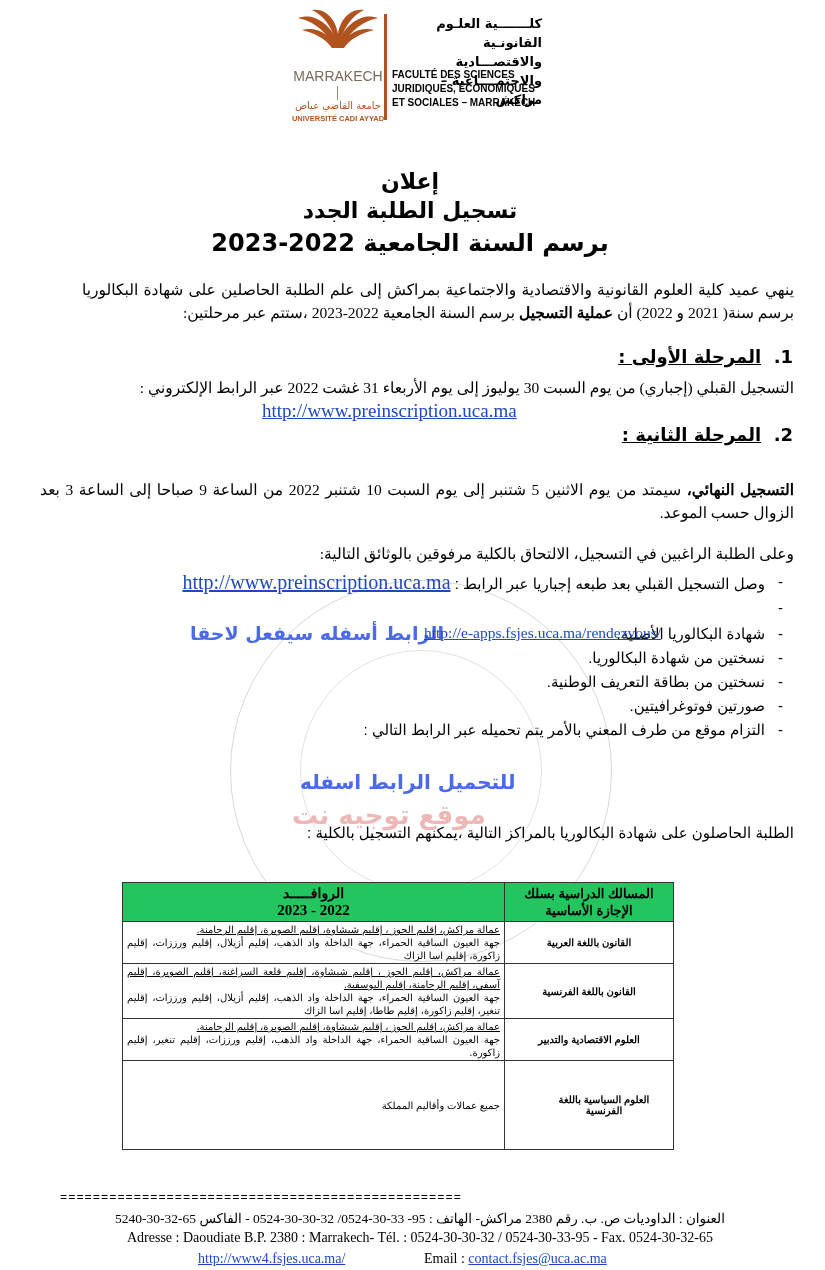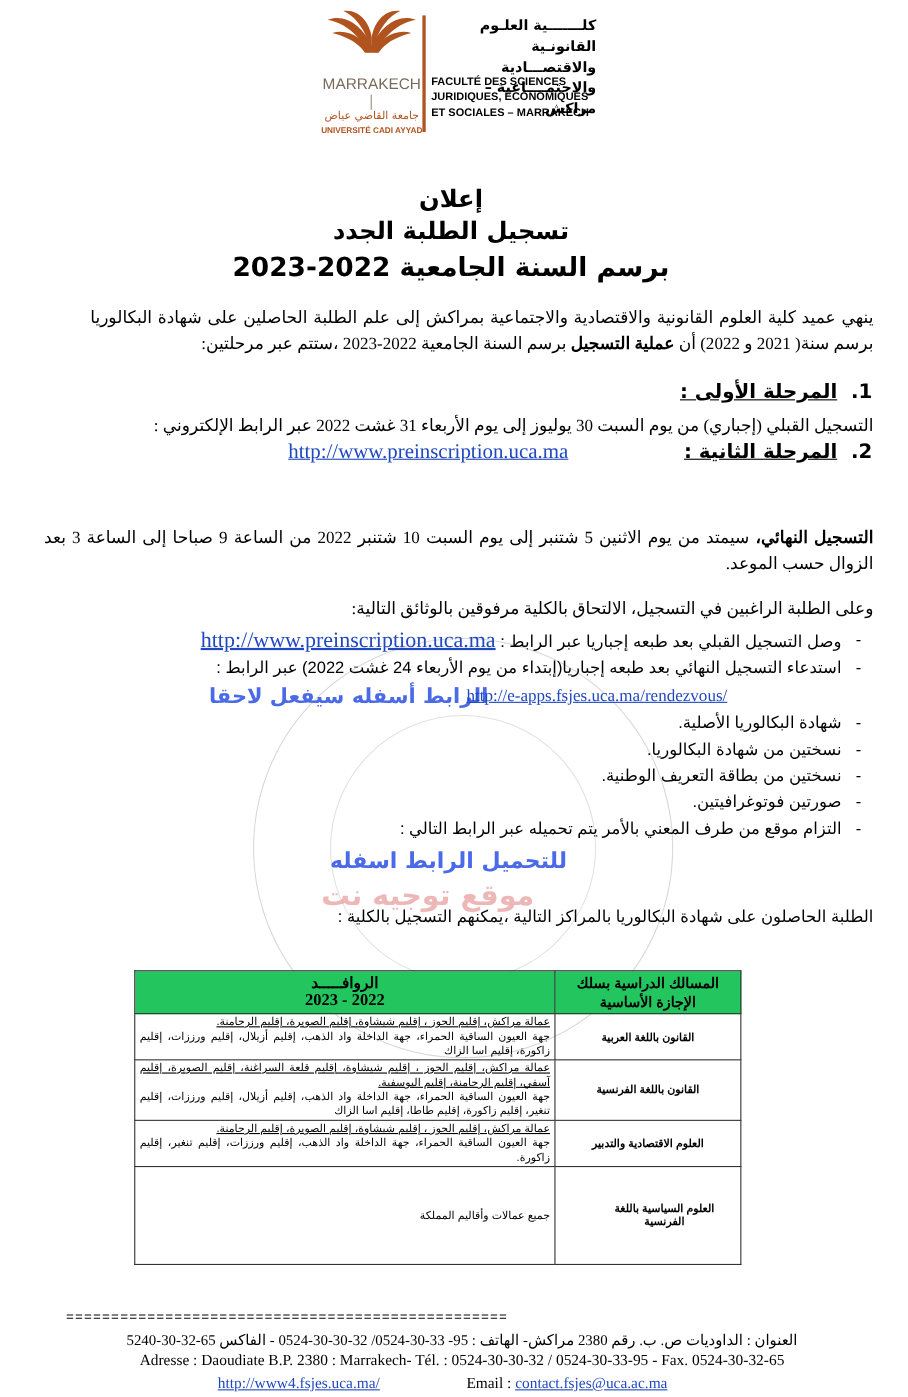--- a/index.html
+++ b/index.html
@@ -28,21 +28,21 @@
 
   .para { font-family:"Liberation Serif", serif; font-size:15.5px; line-height:23px; text-align:justify; }
   .intro { left:82px; top:278px; width:712px; }
 
   .phase-head { font-size:18px; font-weight:bold; }
   .phase-head .lbl { text-decoration:underline;margin-left:29px; }
   .phase1-head { right:32px; top:346px; }
   .phase1-body { left:70px; top:376px; width:724px; text-align:right; }
   .link { color:#1f48c0; text-decoration:underline; font-family:"Liberation Serif", serif; }
   .link1 { left:262px; top:400px; font-size:19px; }
-  .phase2-head { right:32px; top:400px; }
+  .phase2-head { right:32px; top:424px; }
 
   .phase2-body { left:40px; top:478px; width:754px; }
   .docs-intro { left:80px; top:542px; width:714px; text-align:right; }
 
   ul.docs { list-style:none; margin:0; padding:0; }
   .docs-list { right:32px; top:570px; width:760px; }
   .docs-list li { position:relative; padding-right:28px; text-align:right; font-family:"Liberation Sans", sans-serif; font-size:15px; line-height:24px; }
   .docs-list li .dash { position:absolute; right:10px; top:0; }
   .link-big { font-size:20px; }
   .promo { color:#4a6ae8; font-weight:bold; font-size:19px; font-family:"DejaVu Sans", sans-serif; }
@@ -138,21 +138,20 @@
 </div>
 
 <div class="abs para docs-intro rtl">وعلى الطلبة الراغبين في التسجيل، الالتحاق بالكلية مرفوقين بالوثائق التالية:</div>
 <ul class="abs docs docs-list rtl">
   <li>
     <span class="dash">-</span>
     <span>وصل التسجيل القبلي بعد طبعه إجباريا  عبر الرابط : </span><a class="link link-big">http://www.preinscription.uca.ma</a>
   </li>
   <li>
     <span class="dash">-</span>
-    <span>استدعاء التسجيل النهائي بعد طبعه إجباريا(إبتداء من يوم الأربعاء 24 غشت 2022) عبر الرابط :</span>
   </li>
   <li style="height:26px;"></li>
   <li>
     <span class="dash">-</span>
     <span>شهادة البكالوريا الأصلية.</span>
   </li>
   <li>
     <span class="dash">-</span>
     <span>نسختين من شهادة البكالوريا.</span>
   </li>

